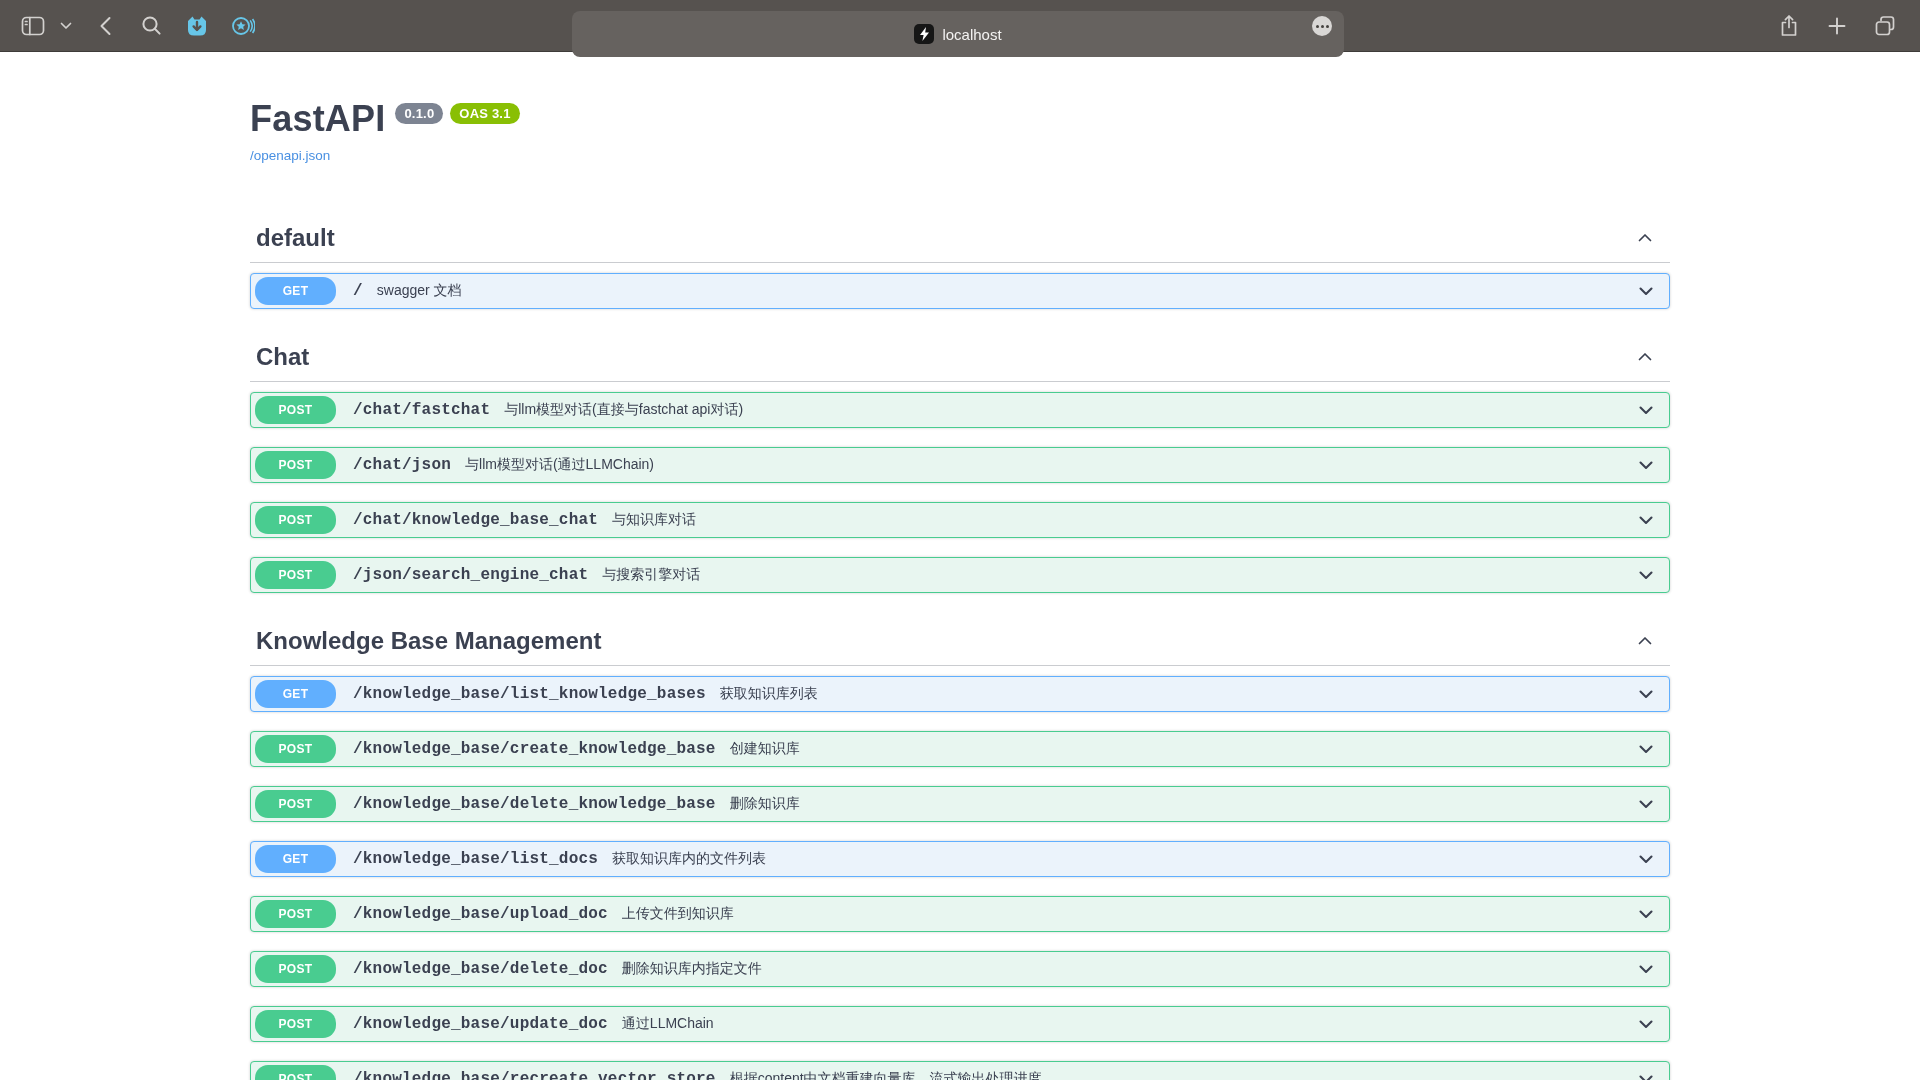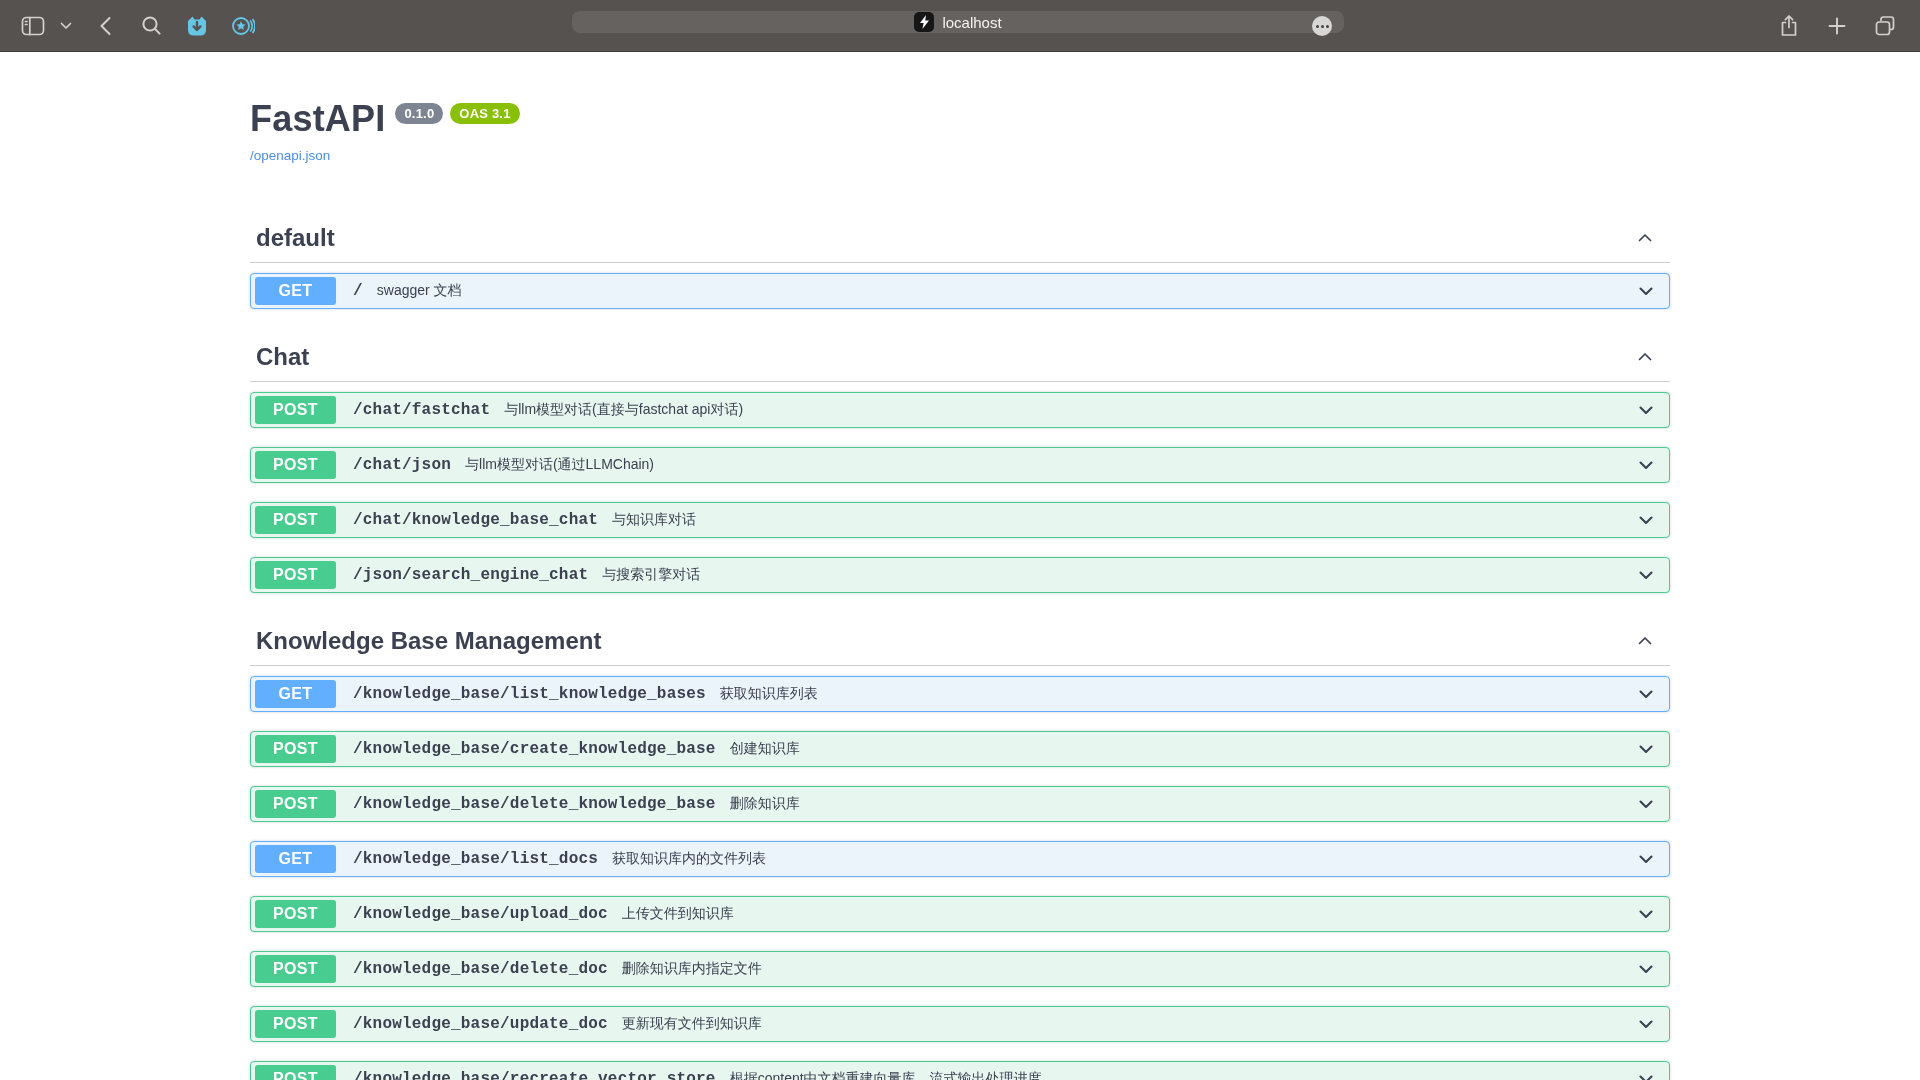--- a/index.html
+++ b/index.html
@@ -10,21 +10,21 @@
   .toolbar { position:relative; height:52px; background:#56524f;
     border-bottom:1px solid rgba(0,0,0,.28); display:flex; align-items:center; }
   .tb-left { display:flex; align-items:center; padding-left:16px; }
   .tb-icon { display:flex; align-items:center; justify-content:center;
     width:34px; height:34px; cursor:default; }
   .tb-icon svg { display:block; }
   .tb-stroke { stroke:#d3d1cf; fill:none; stroke-width:1.7; stroke-linecap:round; stroke-linejoin:round; }
   .tb-cyan { color:#67c6e8; }
   .gap-sm { width:6px; } .gap-md { width:12px; }
 
-  .url-field { position:absolute; left:572px; top:11px; width:772px; height:22px;
+  .url-field { position:absolute; left:572px; top:11px; width:772px; height:46px;
     background:#66625f; border-radius:8px; display:flex; align-items:center;
     justify-content:center; color:#f4f3f2; font-size:15px; cursor:text; }
   .favicon { width:20px; height:20px; background:#161616; border-radius:5px;
     display:flex; align-items:center; justify-content:center; margin-right:8px; }
   .ellipsis-btn { position:absolute; right:12px; top:5px; width:20px; height:20px;
     border-radius:50%; background:#d9d7d5; display:flex; align-items:center;
     justify-content:center; cursor:pointer; }
   .ellipsis-btn span { display:block; width:3px; height:3px; border-radius:50%;
     background:#45423f; margin:0 1px; }
 
@@ -49,22 +49,22 @@
     margin-bottom:10px; cursor:pointer; }
   .section-title { font-size:24px; line-height:27px; font-weight:700; color:#3b4151; }
   .collapse-icon svg { display:block; }
 
   .opblock { display:flex; align-items:center; height:36px; margin-bottom:19px;
     border-radius:4px; padding:0 12px 0 4px; cursor:pointer;
     box-shadow:0 0 3px rgba(0,0,0,.19); border:1px solid transparent; }
   .opblock.get  { background:#ebf3fb; border-color:#61affe; }
   .opblock.post { background:#e8f6f0; border-color:#49cc90; }
 
-  .method-badge { min-width:81px; height:28px; border-radius:3px; color:#fff;
-    font-size:16px; font-weight:700; display:flex; align-items:center;
+  .method-badge { min-width:81px; height:28px; border-radius:13px; color:#fff;
+    font-size:12px; font-weight:700; display:flex; align-items:center;
     justify-content:center; letter-spacing:.3px; }
   .opblock.get  .method-badge { background:#61affe; }
   .opblock.post .method-badge { background:#49cc90; }
 
   .path { margin-left:17px; font-family:"Liberation Mono","DejaVu Sans Mono",monospace;
     font-size:16px; font-weight:700; color:#3b4151; letter-spacing:.2px; }
   .desc { margin-left:14px; font-size:14px; color:#3b4151; }
   .expand-icon { margin-left:auto; display:flex; align-items:center; }
   .expand-icon svg { display:block; }
 </style>
@@ -314,21 +314,21 @@
     <span class="expand-icon">
       <svg width="22" height="22" viewBox="0 0 22 22">
         <polyline points="5.5,8.5 11,14 16.5,8.5" fill="none" stroke="#3b4151" stroke-width="2.1" stroke-linecap="round" stroke-linejoin="round"></polyline>
       </svg>
     </span>
   </div>
 
   <div class="opblock post">
     <span class="method-badge">POST</span>
     <span class="path">/knowledge_base/update_doc</span>
-    <span class="desc">更新现有文件到知识库</span>
+    <span class="desc">通过LLMChain</span>
     <span class="expand-icon">
       <svg width="22" height="22" viewBox="0 0 22 22">
         <polyline points="5.5,8.5 11,14 16.5,8.5" fill="none" stroke="#3b4151" stroke-width="2.1" stroke-linecap="round" stroke-linejoin="round"></polyline>
       </svg>
     </span>
   </div>
 
   <div class="opblock post">
     <span class="method-badge">POST</span>
     <span class="path">/knowledge_base/recreate_vector_store</span>

